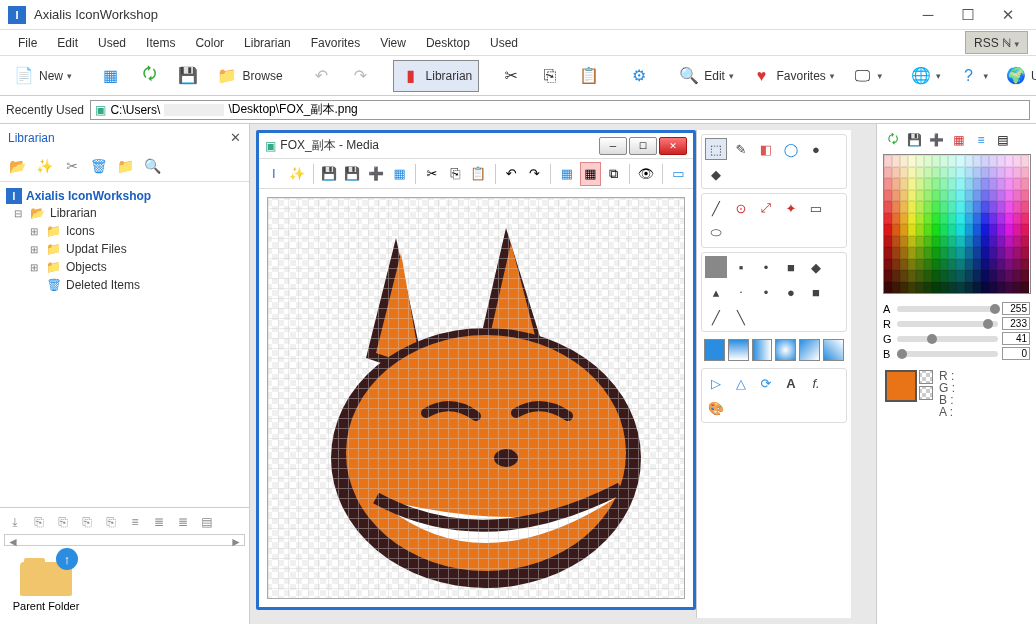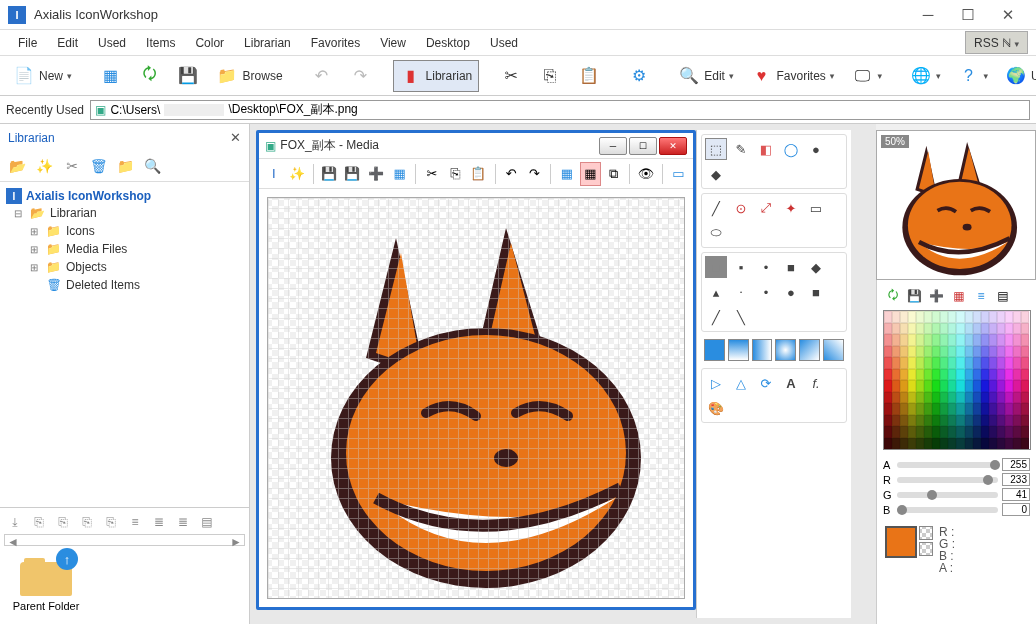--- a/index.html
+++ b/index.html
@@ -227,21 +227,21 @@
         <span>Librarian</span>
       </div>
       <div class="tree-node" style="padding-left:24px">
         <span class="exp">⊞</span>
         <span class="fld" style="color:#e9a53e">📁</span>
         <span>Icons</span>
       </div>
       <div class="tree-node" style="padding-left:24px">
         <span class="exp">⊞</span>
         <span class="fld" style="color:#e9a53e">📁</span>
-        <span>Media Files</span>
+        <span>Updat Files</span>
       </div>
       <div class="tree-node" style="padding-left:24px">
         <span class="exp">⊞</span>
         <span class="fld" style="color:#e9a53e">📁</span>
         <span>Objects</span>
       </div>
       <div class="tree-node" style="padding-left:24px">
         <span class="exp"></span>
         <span class="fld" style="color:#2a8de0">🗑</span>
         <span>Deleted Items</span>
@@ -372,34 +372,20 @@
         <div class="tg-btn" style="color:#2a8de0">△</div>
         <div class="tg-btn" style="color:#2a8de0">⟳</div>
         <div class="tg-btn" style="font-weight:bold">A</div>
         <div class="tg-btn" style="font-style:italic">f.</div>
         <div class="tg-btn">🎨</div>
       </div>
     </div>
   </div>
 
   <div class="right-col">
-    <div class="preview-panel">
-      <div class="zoom">50%</div>
-      <svg viewBox="0 0 400 400" style="width:100%;height:100%">
-        <path d="M120 40 L150 180 L90 160 Z M230 30 L280 190 L200 160 Z" fill="#3a1a1a"></path>
-        <path d="M125 55 L145 170 L100 155 Z M235 45 L270 180 L210 155 Z" fill="#e97417"></path>
-        <ellipse cx="210" cy="260" rx="155" ry="130" fill="#3a1a1a"></ellipse>
-        <ellipse cx="210" cy="255" rx="140" ry="118" fill="#e97417"></ellipse>
-        <path d="M150 215 Q175 200 200 218" stroke="#3a1a1a" stroke-width="10" fill="none"></path>
-        <path d="M240 215 Q265 200 292 218" stroke="#3a1a1a" stroke-width="10" fill="none"></path>
-        <ellipse cx="230" cy="260" rx="12" ry="9" fill="#3a1a1a"></ellipse>
-        <path d="M100 300 Q200 390 340 300 Q250 338 100 300 Z" fill="#fff"></path>
-        <path d="M100 300 Q210 360 345 290" stroke="#3a1a1a" stroke-width="12" fill="none"></path>
-      </svg>
-    </div>
     <div class="palette-section">
       <div class="pal-tools">
         <div class="ib" style="color:#3a3">🗘</div>
         <div class="ib" style="color:#2a8de0">💾</div>
         <div class="ib" style="color:#3a3">➕</div>
         <div class="ib" style="color:#c33">▦</div>
         <div class="ib" style="color:#2a8de0">≡</div>
         <div class="ib">▤</div>
       </div>
       <div class="palette">

